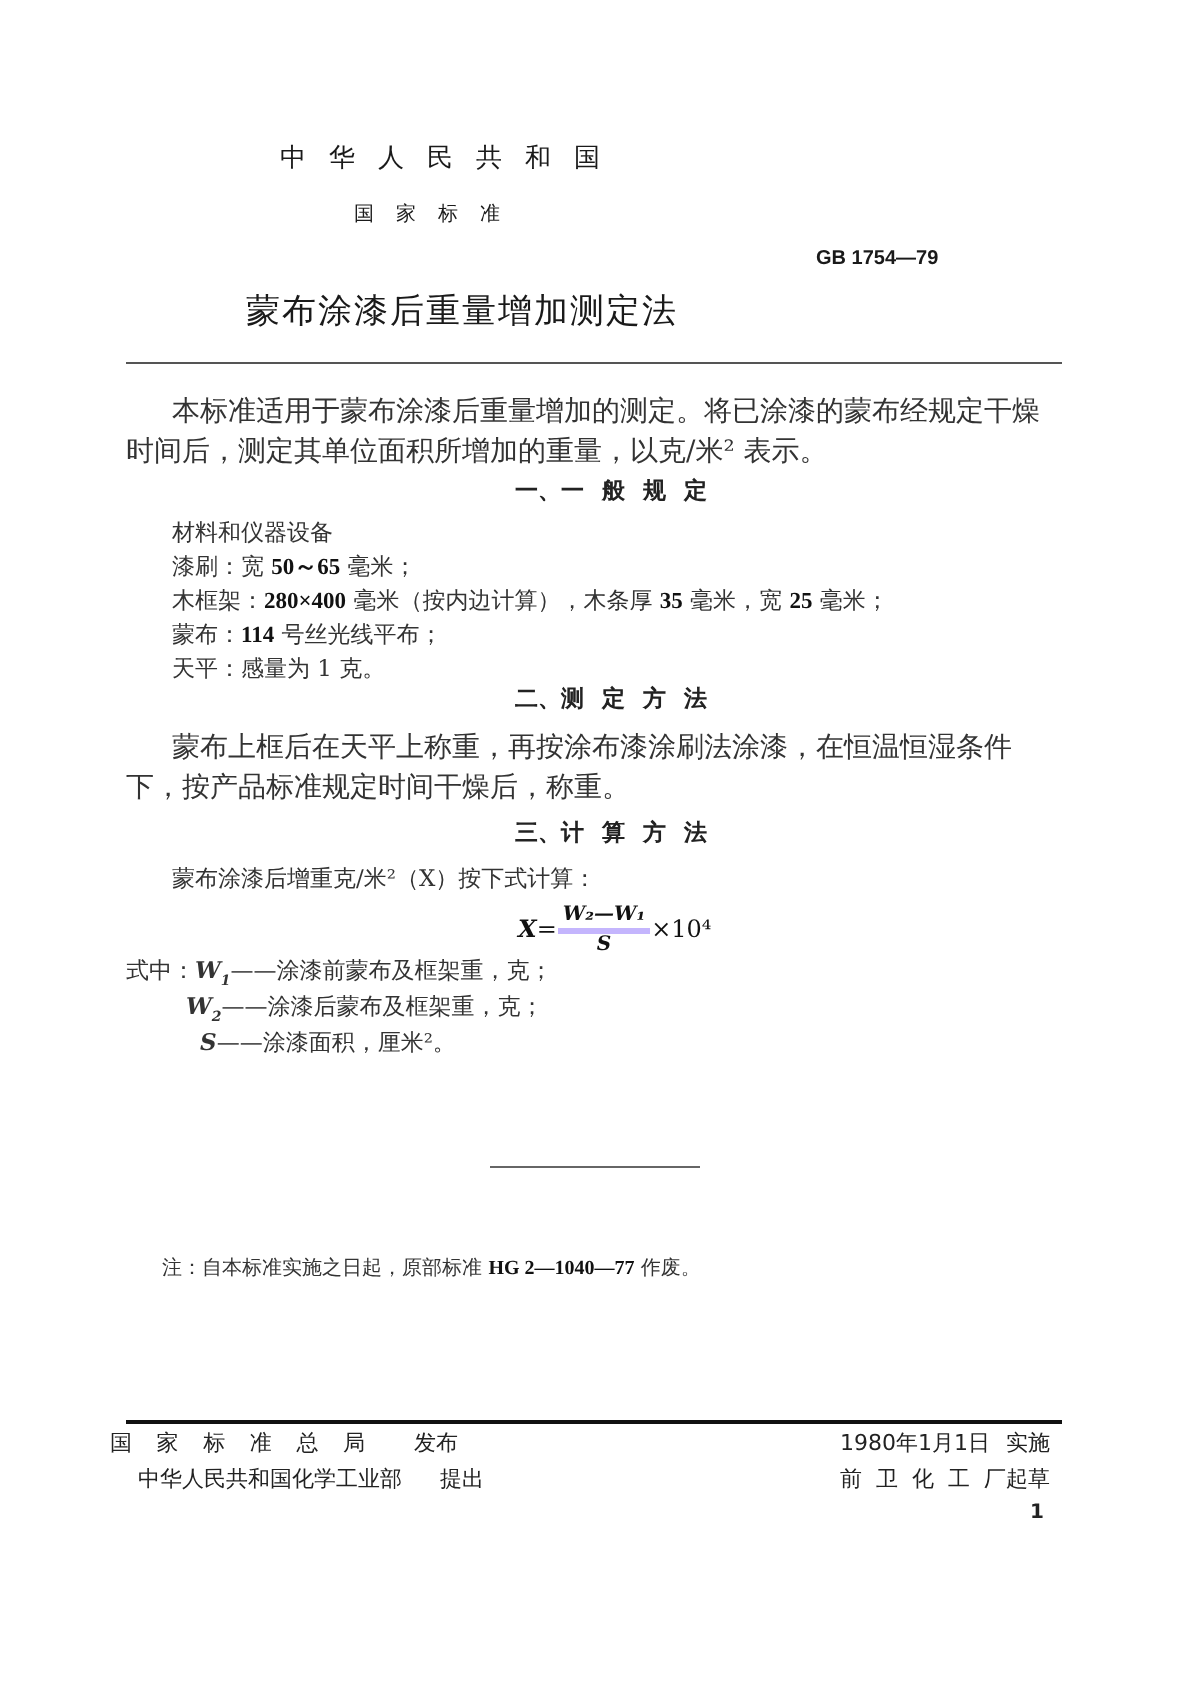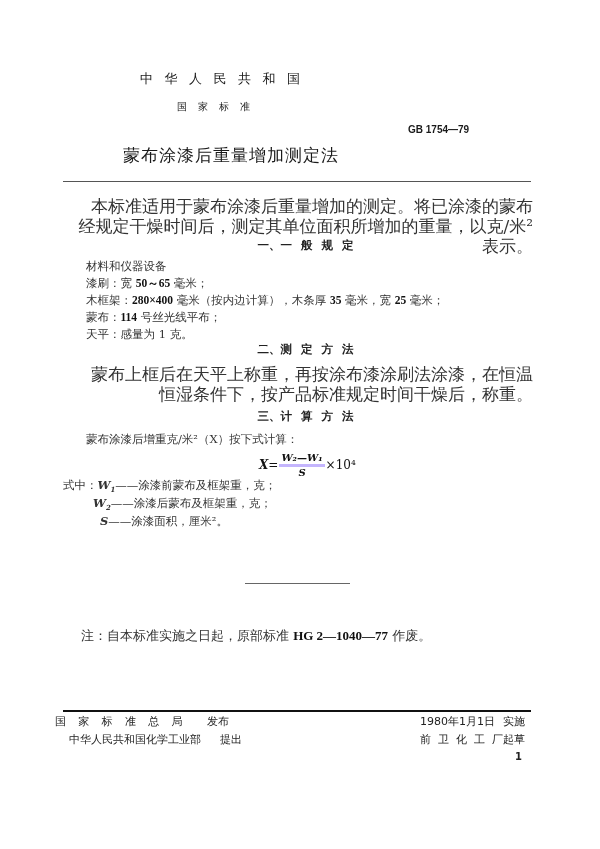--- a/index.html
+++ b/index.html
@@ -11,42 +11,42 @@
     .sans { font-family: "DejaVu Sans", sans-serif; }
 
     #country { left: 140px; top: 70px; font-size: 13px; letter-spacing: 11.5px; }
     #std-label { left: 177px; top: 100px; font-size: 10px; letter-spacing: 11px; }
     #std-code { left: 408px; top: 124px; font-size: 10px; font-weight: bold; font-family: "Liberation Sans", sans-serif; }
     #title { left: 123px; top: 144px; font-size: 17px; letter-spacing: 1px; text-align: center; }
 
     .rule { position: absolute; background: #555; height: 1px; }
     #top-rule { left: 63px; top: 181px; width: 468px; }
 
-    .para { position: absolute; left: 63px; width: 470px; font-size: 17px; line-height: 20px; color: #333; text-align: right; }
+    .para { position: absolute; left: 63px; width: 470px; font-size: 14px; line-height: 20px; color: #333; }
     .para .indent { display: inline-block; width: 23px; }
     #intro { top: 196px; }
 
     .sec-head { position: absolute; left: 0; width: 600px; text-align: center; font-size: 11.5px; font-weight: bold; font-family: "DejaVu Sans", sans-serif; color: #222; }
     .sec-head span.sp { letter-spacing: 9px; }
     #sec1 { top: 238px; left: 10px; }
     #sec2 { top: 342px; left: 10px; }
     #sec3 { top: 409px; left: 10px; }
 
     .item { position: absolute; left: 86px; font-size: 11.5px; color: #333; }
     .num { font-family: Liberation Serif, serif; font-weight: bold; color: #111; }
 
     #formula { position: absolute; left: 259px; top: 452px; font-size: 12px; color: #111; }
     .frac { display: inline-block; vertical-align: middle; text-align: center; margin: 0 1px; }
     .frac .n { display: block; border-bottom: 3px solid #c4b5fd; padding: 0 2px; font-size: 10px; line-height: 12px; }
     .frac .d { display: block; font-size: 10px; line-height: 12px; }
     .var { font-style: italic; font-weight: bold; font-family: "DejaVu Serif", serif; }
     sub, sup { font-size: 7px; }
 
     #mid-rule { left: 245px; top: 583px; width: 105px; background: #666; }
-    #note { position: absolute; left: 81px; top: 627px; font-size: 13px; color: #333; }
+    #note { position: absolute; left: 81px; top: 627px; font-size: 10px; color: #333; }
 
     #footer-rule { left: 63px; top: 710px; width: 468px; height: 1.5px; background: #111; }
     .foot { position: absolute; font-size: 11px; font-family: "DejaVu Sans", sans-serif; color: #222; }
     #f-pub-org { left: 55px; top: 714px; letter-spacing: 12.3px; }
     #f-pub-act { left: 207px; top: 714px; }
     #f-prop-org { left: 69px; top: 732px; }
     #f-prop-act { left: 220px; top: 732px; }
     #f-date { left: 420px; top: 714px; }
     #f-date-act { left: 503px; top: 714px; }
     #f-draft-org { left: 420px; top: 732px; letter-spacing: 7px; }

